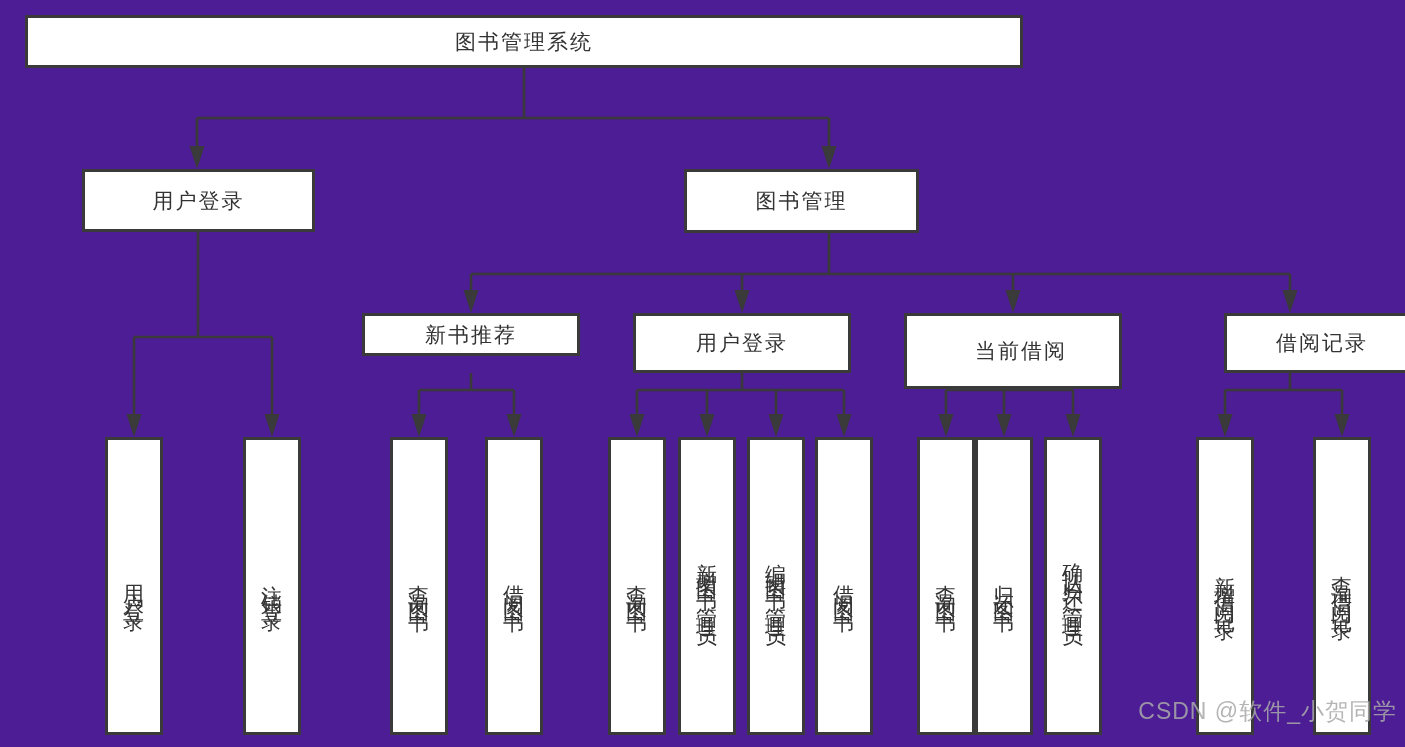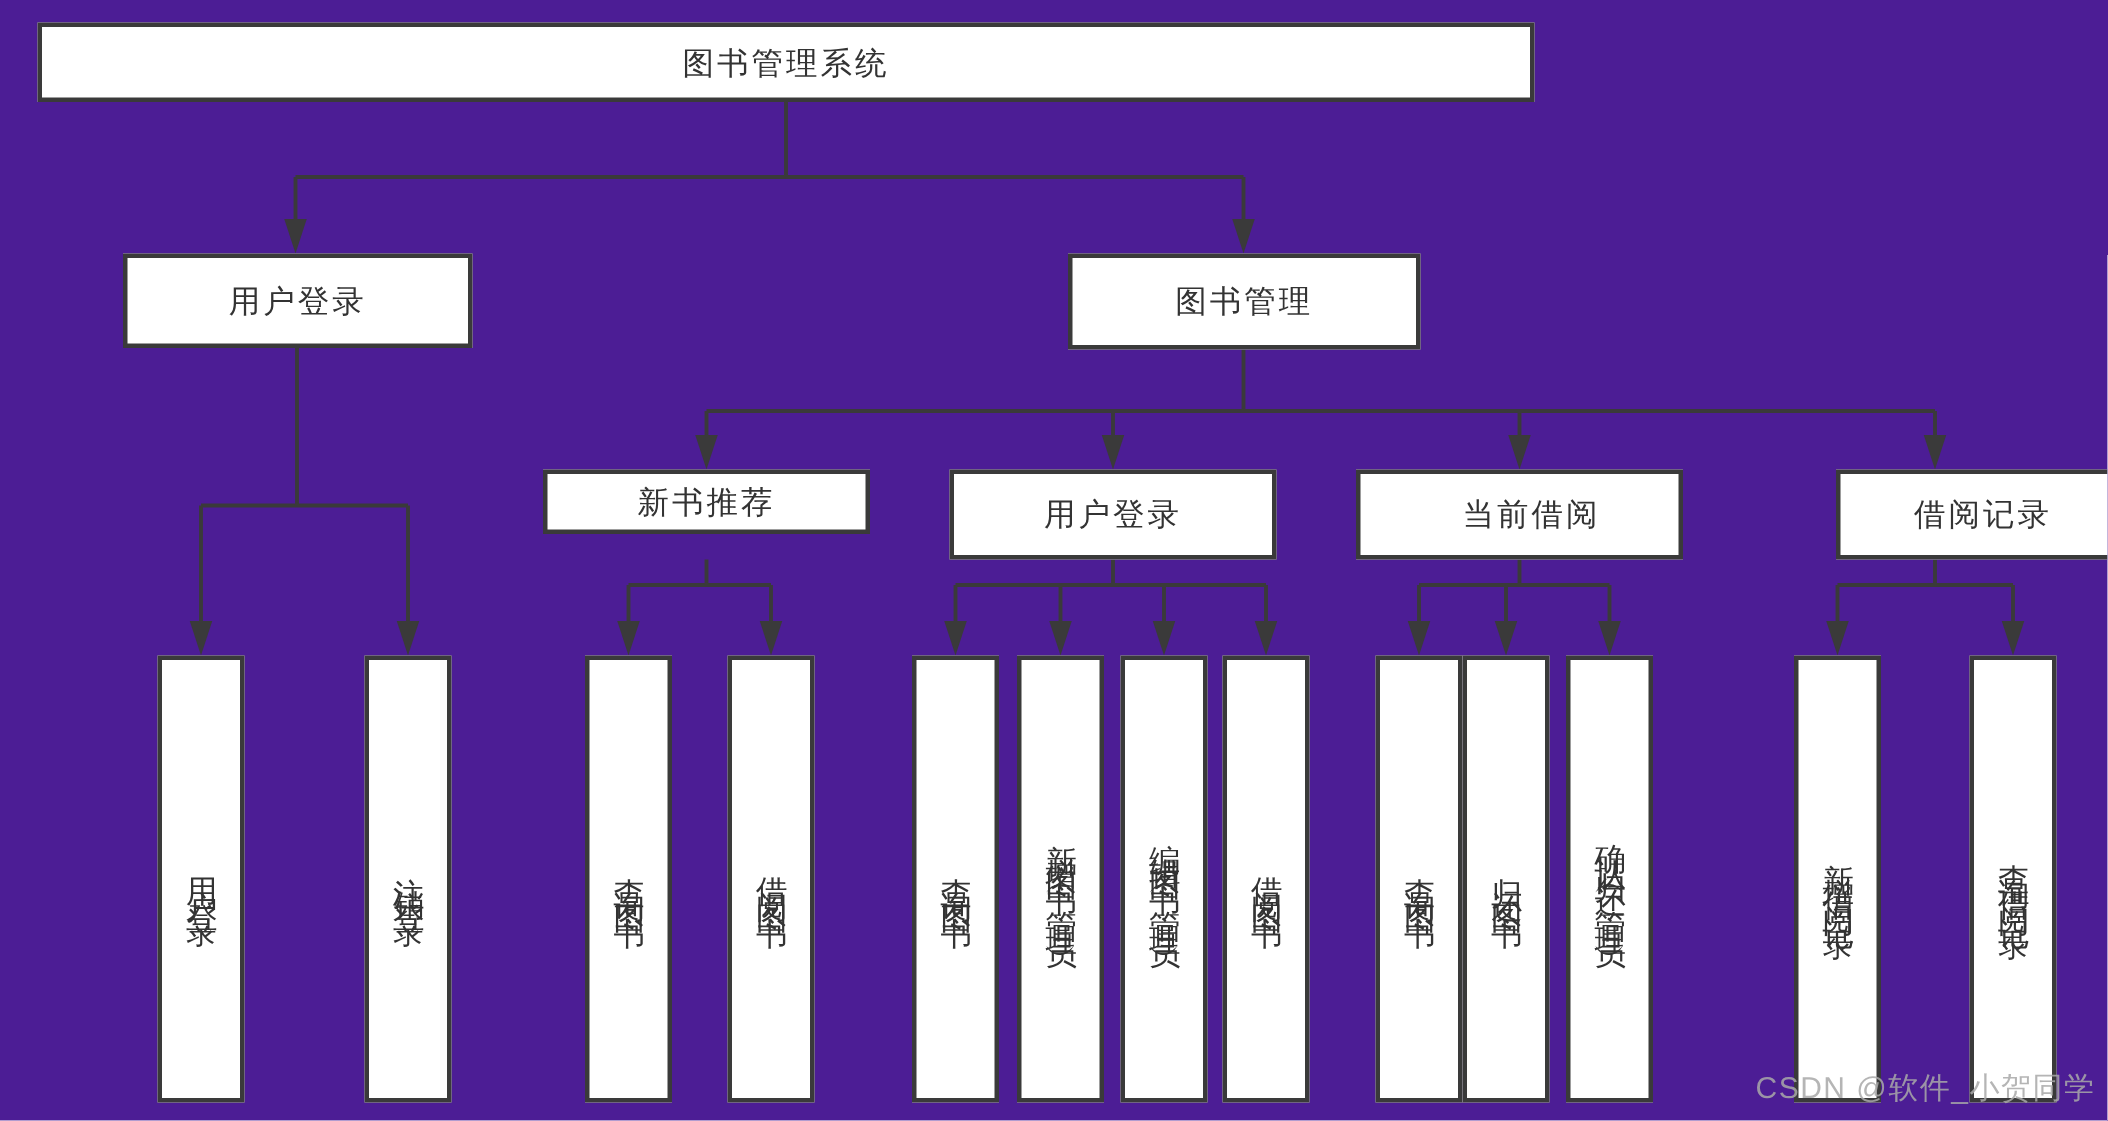--- a/index.html
+++ b/index.html
@@ -30,23 +30,23 @@
     white-space: nowrap;
   }
   .box.v span {
     writing-mode: vertical-rl;
     font-size: 21px;
     letter-spacing: 9px;
     line-height: 1;
   }
   .watermark {
     position: absolute;
-    top: 712px;
+    top: 696px;
     right: 8px;
-    font-size: 20px;
+    font-size: 23px;
     color: #a9a9a9;
     opacity: 0.85;
     letter-spacing: 1px;
     white-space: nowrap;
     z-index: 5;
   }
 </style>
 </head>
 <body>
 
@@ -114,31 +114,31 @@
       <polygon points="1334.5,414 1349.5,414 1342,437"></polygon>
   </svg>
 
   <div class="box h" style="left:25px; top:15px; width:998px; height:53px;">
     <span>图书管理系统</span>
   </div>
 
   <div class="box h" style="left:82px; top:169px; width:233px; height:63px;">
     <span>用户登录</span>
   </div>
-  <div class="box h" style="left:712px; top:169px; width:235px; height:64px;">
+  <div class="box h" style="left:684px; top:169px; width:235px; height:64px;">
     <span>图书管理</span>
   </div>
 
   <div class="box h" style="left:362px; top:313px; width:218px; height:43px;">
     <span>新书推荐</span>
   </div>
   <div class="box h" style="left:633px; top:313px; width:218px; height:60px;">
     <span>用户登录</span>
   </div>
-  <div class="box h" style="left:904px; top:313px; width:218px; height:60px;padding-left:16px;">
+  <div class="box h" style="left:904px; top:313px; width:218px; height:76px;padding-left:16px;">
     <span>当前借阅</span>
   </div>
   <div class="box h" style="left:1181px; top:313px; width:196px; height:60px;margin-left:43px;">
     <span>借阅记录</span>
   </div>
 
   <div class="box v" style="left:105px; top:437px; width:58px; height:298px;">
     <span>用户登录</span>
   </div>
   <div class="box v" style="left:243px; top:437px; width:58px; height:298px;">

